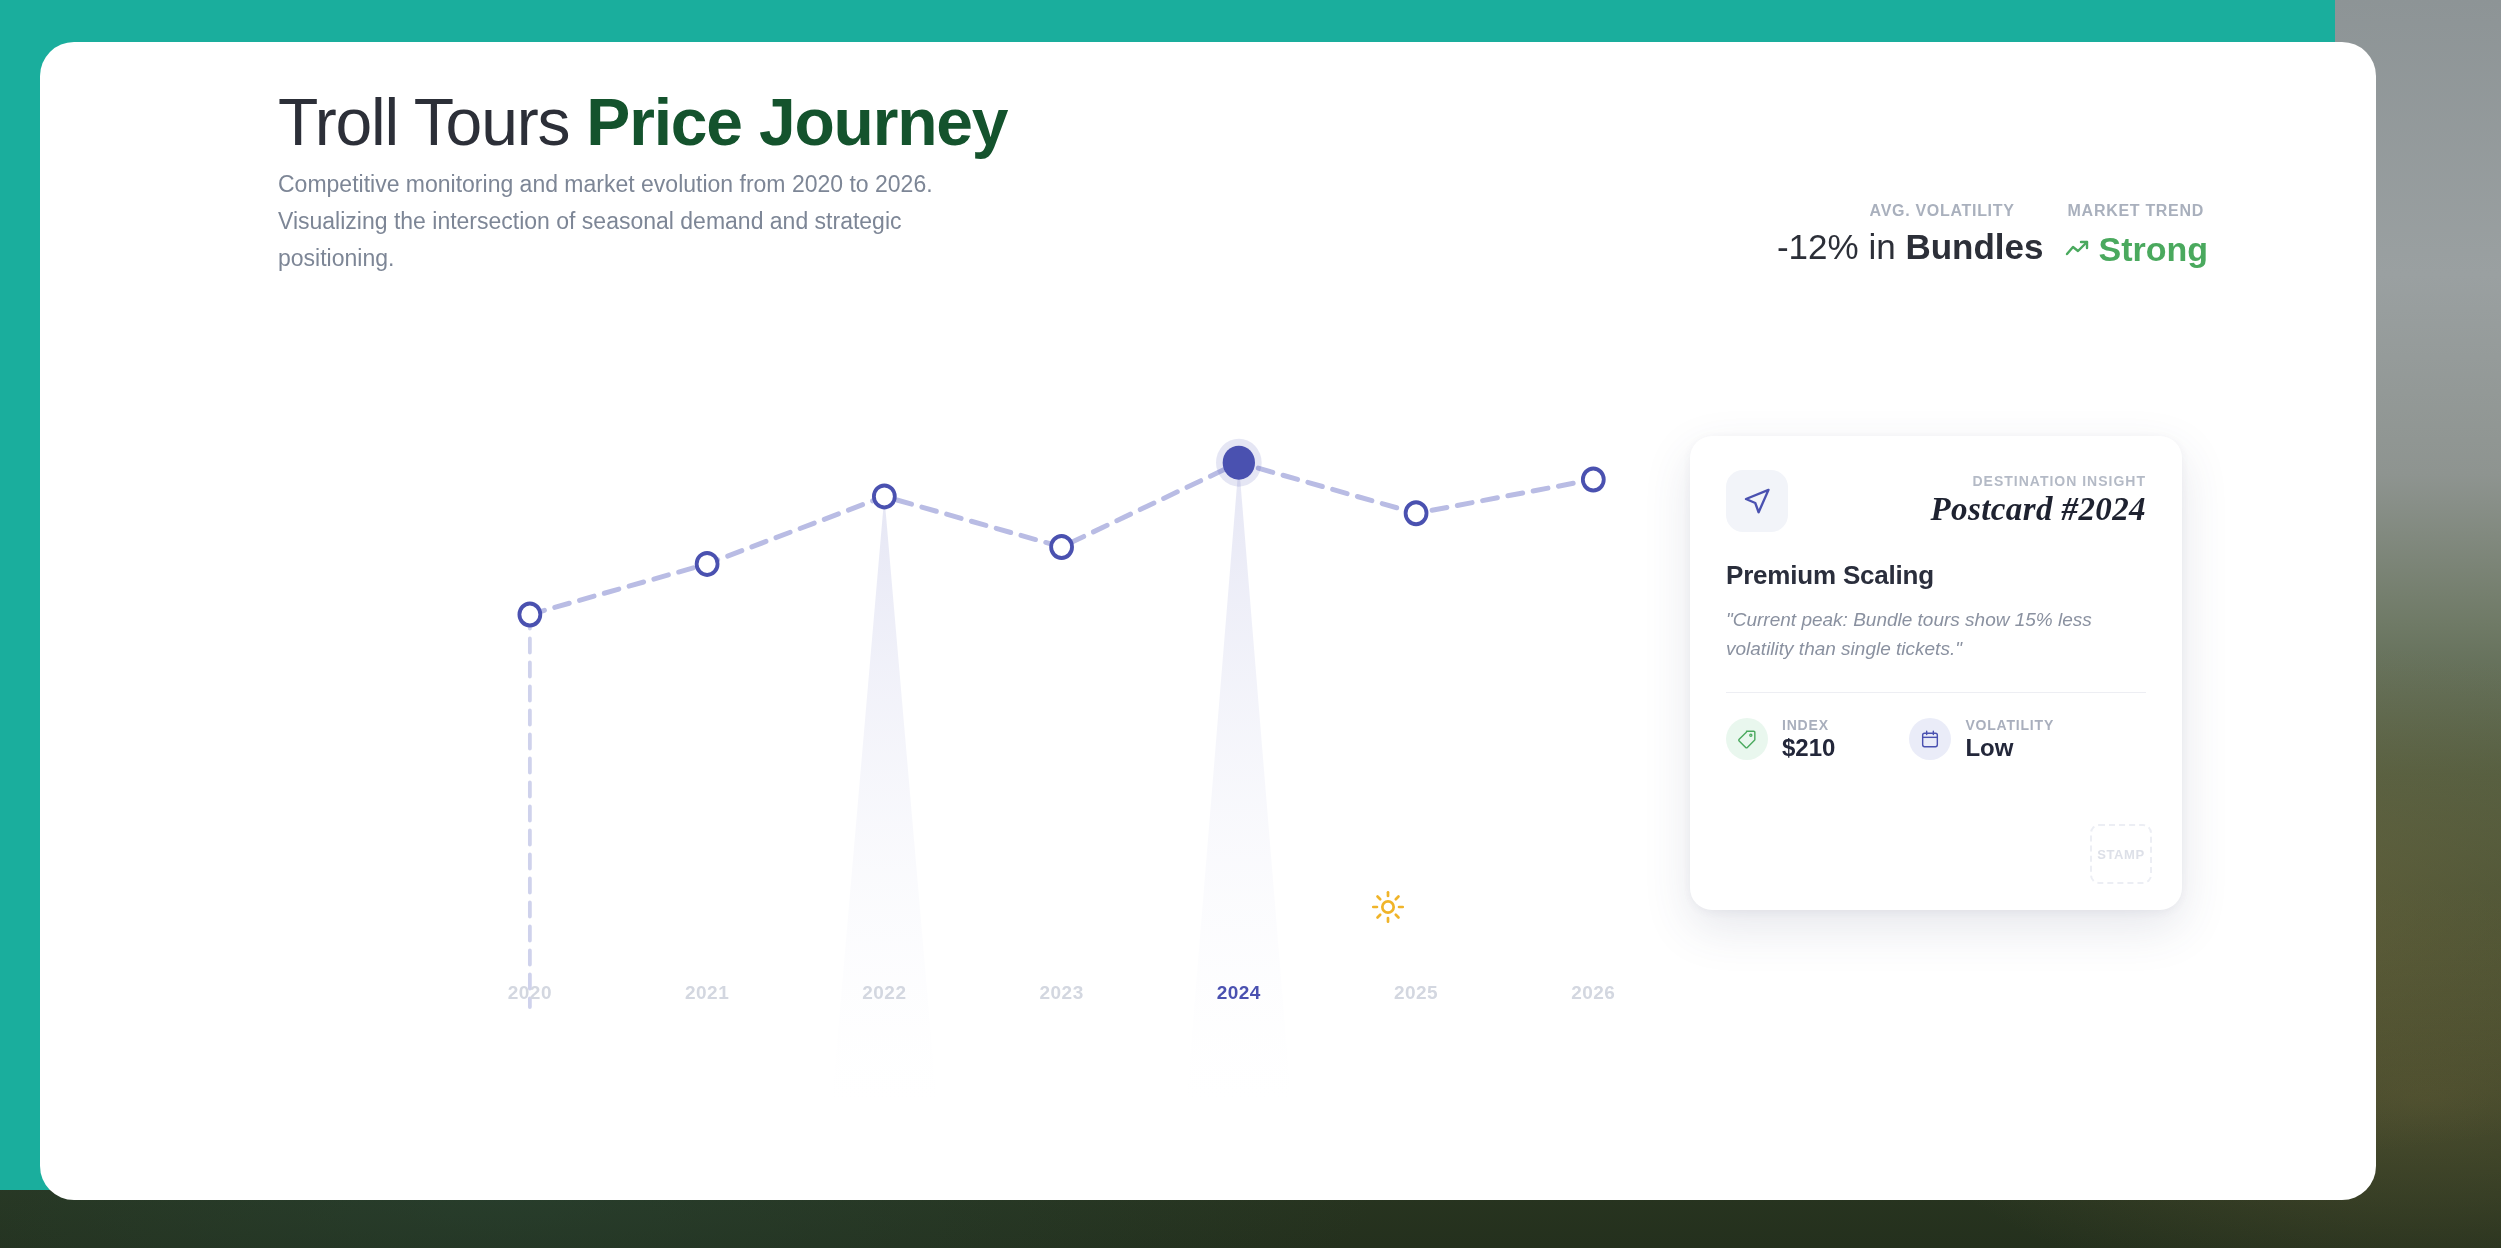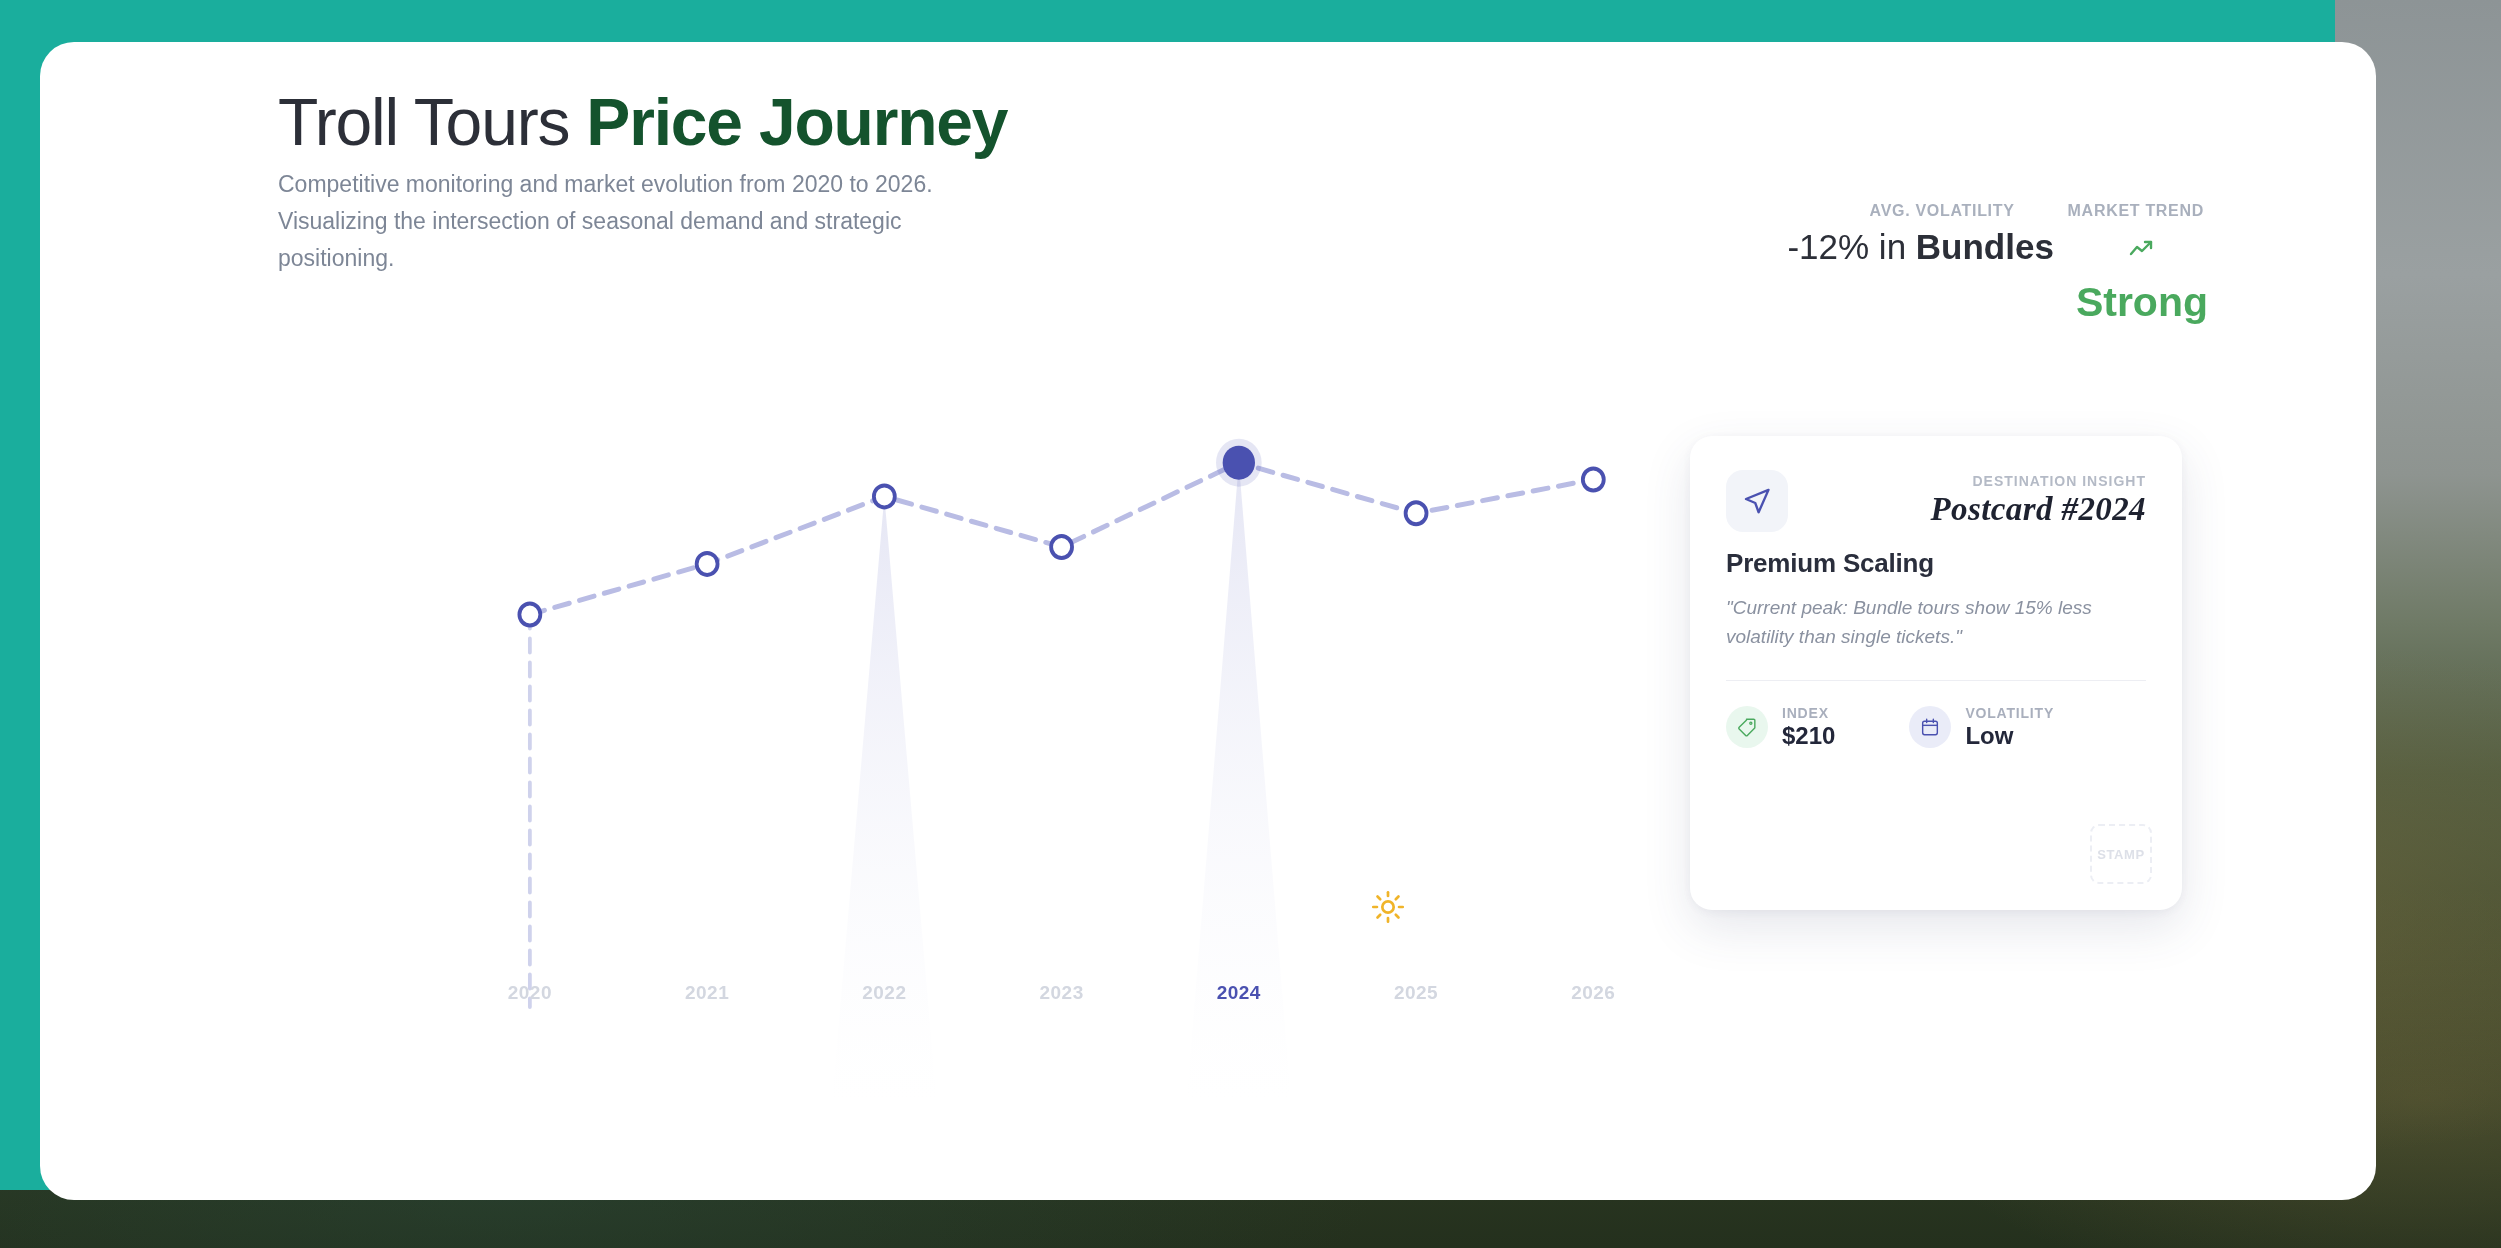--- a/index.html
+++ b/index.html
@@ -114,28 +114,27 @@
     margin-top: 7px;
   }
   #kpi-volatility {
     font-size: 35px;
     color: #2c2f38;
     font-weight: 700;
     white-space: nowrap;
   }
   #kpi-volatility .lead { font-weight: 400; }
   #kpi-trend {
-    font-size: 41px;
+    font-size: 34px;
     font-weight: 700;
     color: #4aa95e;
     display: flex;
     align-items: center;
-    gap: 20px;
+    gap: 7px;
     white-space: nowrap;
-    flex-direction: column;
   }
   #kpi-trend svg { display: block; }
 
   
   #chart-area {
     position: absolute;
     left: 0;
     top: 300px;
     width: 2222px;
     height: 760px;
@@ -199,21 +198,21 @@
   #pc-postcard-no {
     font-family: "Liberation Serif", serif;
     font-style: italic;
     font-weight: 700;
     font-size: 33px;
     color: #1e2230;
     letter-spacing: .4px;
     margin-top: 2px;
   }
   #pc-title {
-    margin-top: 16px;
+    margin-top: 28px;
     font-size: 26px;
     font-weight: 700;
     color: #2a2e3c;
     letter-spacing: -.2px;
   }
   #pc-quote {
     margin-top: 14px;
     font-size: 19px;
     font-style: italic;
     line-height: 1.55;

